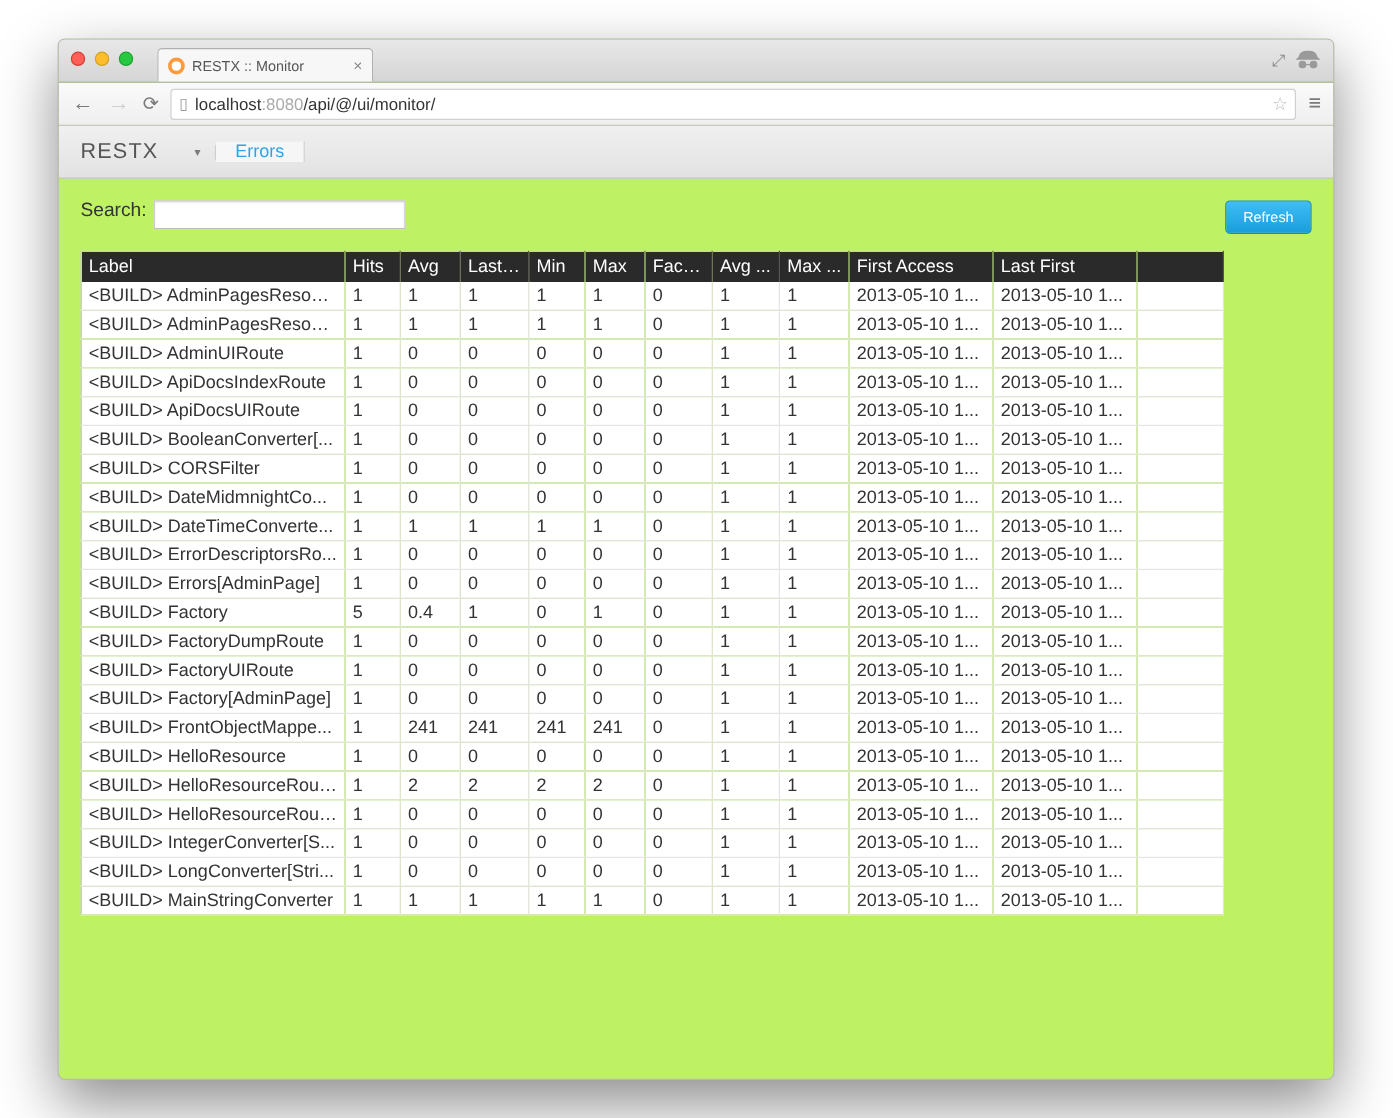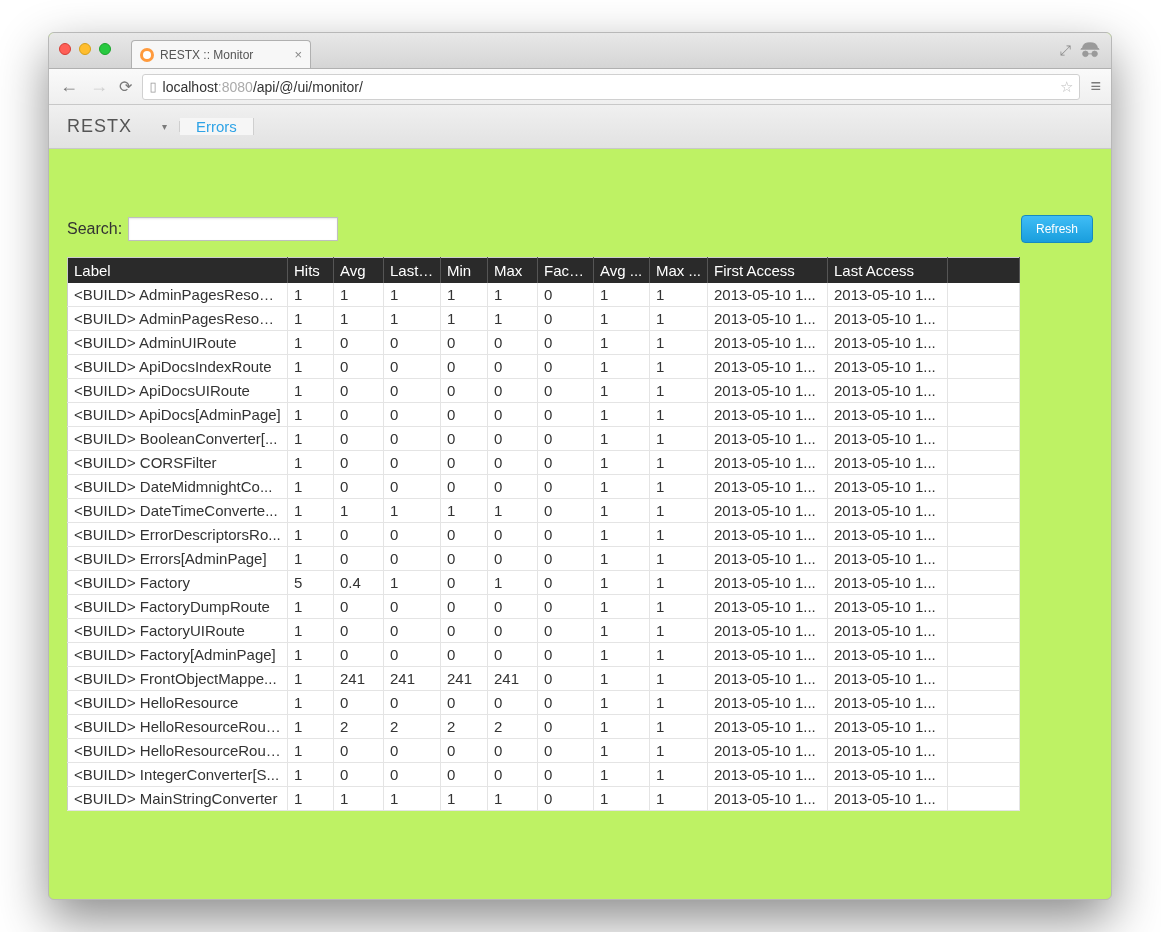--- a/index.html
+++ b/index.html
@@ -164,23 +164,22 @@
   padding: 0 14px;
   font-size: 13px;
   color: #888;
   outline: none;
   background: #fff;
 }
 
 .content { padding: 18px 18px 0 18px; }
 .toolbar-row {
   display: flex;
-  align-items: center;
+  align-items: flex-start;
   margin-bottom: 14px;
-  margin-top: 48px;
 }
 .search-label { font-size: 16px; color: #333; margin-right: 6px; }
 .search-field {
   width: 210px;
   height: 24px;
   border: 1px solid #bfbfbf;
   box-shadow: inset 0 1px 2px rgba(0,0,0,0.1);
   font-size: 14px;
   padding: 0 4px;
 }
@@ -313,21 +312,21 @@
             <th>Label</th>
             <th>Hits</th>
             <th>Avg</th>
             <th>Last ...</th>
             <th>Min</th>
             <th>Max</th>
             <th>Factory</th>
             <th>Avg ...</th>
             <th>Max ...</th>
             <th>First Access</th>
-            <th>Last Access</th>
+            <th>Last First</th>
             <th></th>
           </tr>
         </thead>
       <tbody id="grid-body">
           <tr>
             <td>&lt;BUILD&gt; AdminPagesResource</td>
             <td>1</td>
             <td>1</td>
             <td>1</td>
             <td>1</td>
@@ -376,34 +375,20 @@
             <td>0</td>
             <td>0</td>
             <td>1</td>
             <td>1</td>
             <td>2013-05-10 1...</td>
             <td>2013-05-10 1...</td>
             <td></td>
           </tr>
           <tr>
             <td>&lt;BUILD&gt; ApiDocsUIRoute</td>
-            <td>1</td>
-            <td>0</td>
-            <td>0</td>
-            <td>0</td>
-            <td>0</td>
-            <td>0</td>
-            <td>1</td>
-            <td>1</td>
-            <td>2013-05-10 1...</td>
-            <td>2013-05-10 1...</td>
-            <td></td>
-          </tr>
-          <tr>
-            <td>&lt;BUILD&gt; ApiDocs[AdminPage]</td>
             <td>1</td>
             <td>0</td>
             <td>0</td>
             <td>0</td>
             <td>0</td>
             <td>0</td>
             <td>1</td>
             <td>1</td>
             <td>2013-05-10 1...</td>
             <td>2013-05-10 1...</td>
@@ -613,20 +598,34 @@
             <td>0</td>
             <td>0</td>
             <td>0</td>
             <td>1</td>
             <td>1</td>
             <td>2013-05-10 1...</td>
             <td>2013-05-10 1...</td>
             <td></td>
           </tr>
           <tr>
+            <td>&lt;BUILD&gt; LongConverter[Stri...</td>
+            <td>1</td>
+            <td>0</td>
+            <td>0</td>
+            <td>0</td>
+            <td>0</td>
+            <td>0</td>
+            <td>1</td>
+            <td>1</td>
+            <td>2013-05-10 1...</td>
+            <td>2013-05-10 1...</td>
+            <td></td>
+          </tr>
+          <tr>
             <td>&lt;BUILD&gt; MainStringConverter</td>
             <td>1</td>
             <td>1</td>
             <td>1</td>
             <td>1</td>
             <td>1</td>
             <td>0</td>
             <td>1</td>
             <td>1</td>
             <td>2013-05-10 1...</td>

